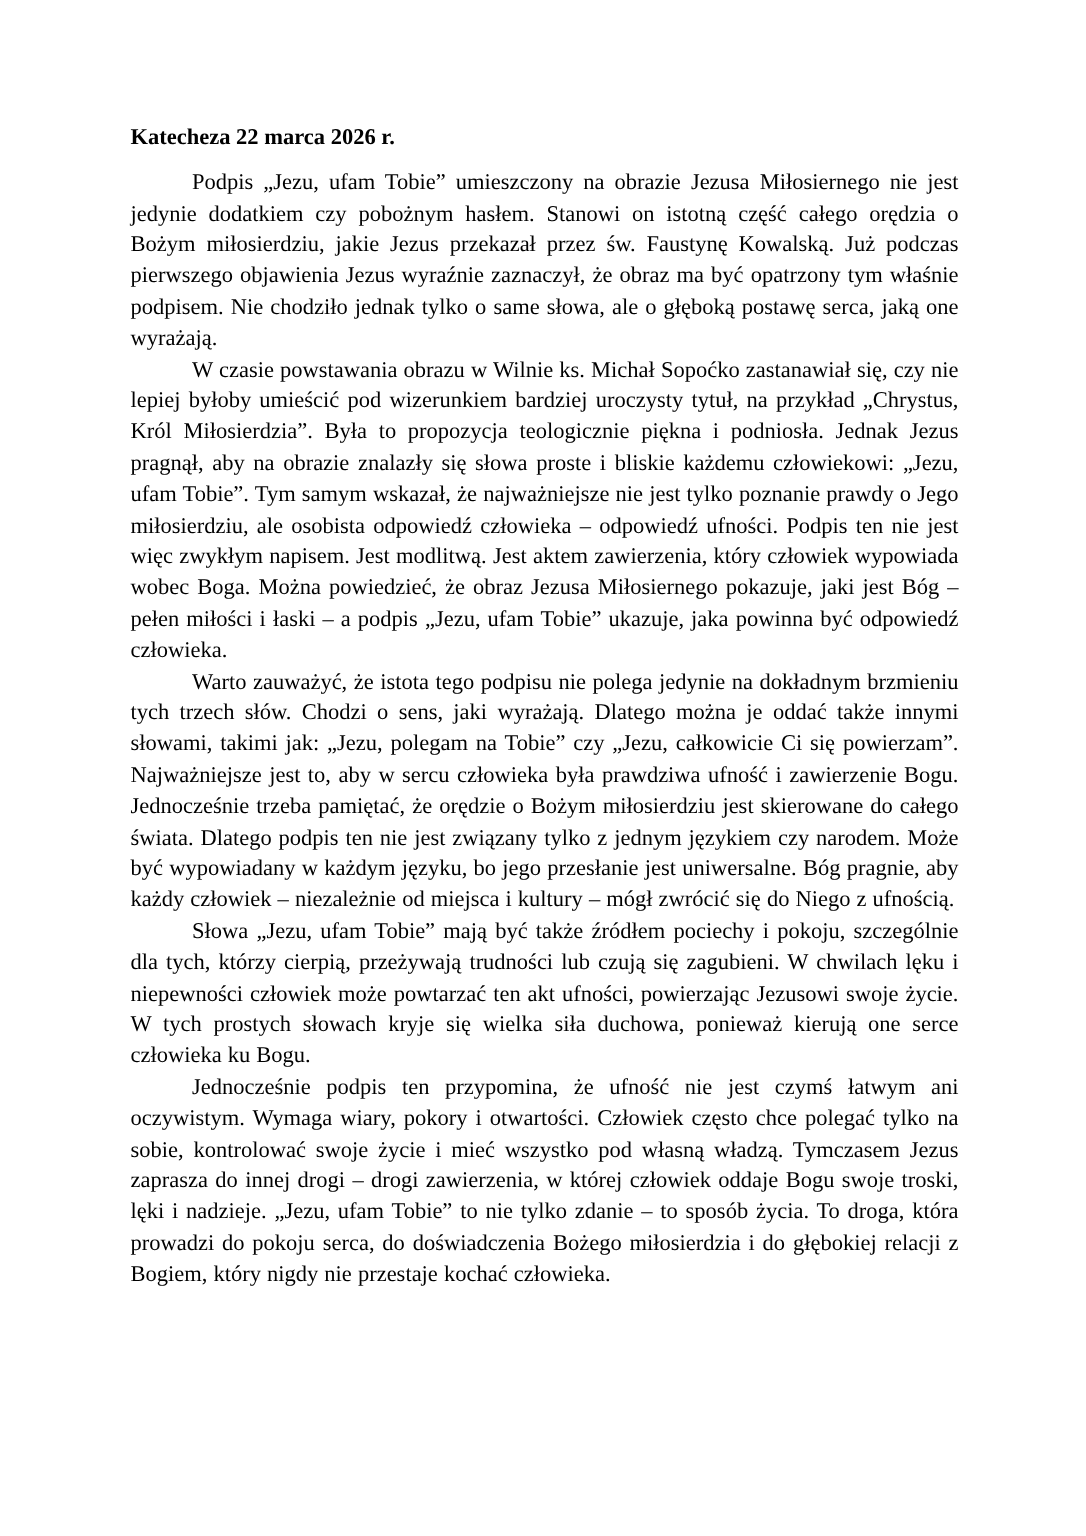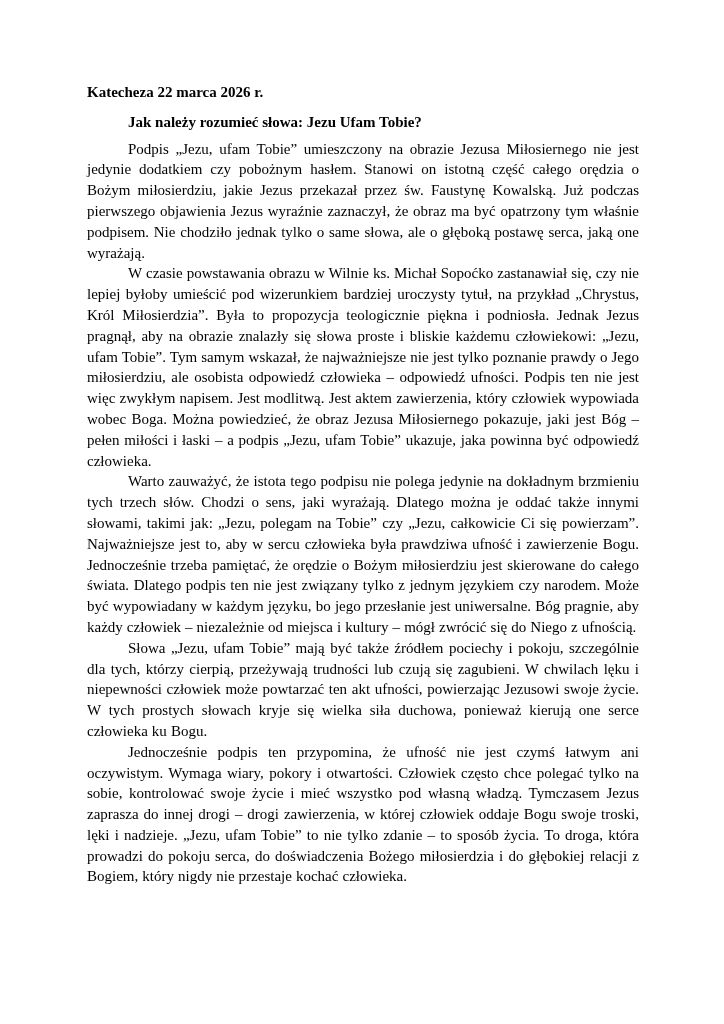--- a/index.html
+++ b/index.html
@@ -35,21 +35,20 @@
     text-indent: 41px;
     word-spacing: 0.02em;
   }
 </style>
 </head>
 <body>
 
 <div class="page">
   <div class="doc-title">Katecheza 22 marca 2026 r.</div>
 
-  <div class="doc-heading">Jak należy rozumieć słowa: Jezu Ufam Tobie?</div>
 
   <p class="body-para">Podpis „Jezu, ufam Tobie” umieszczony na obrazie Jezusa Miłosiernego nie jest jedynie dodatkiem czy pobożnym hasłem. Stanowi on istotną część całego orędzia o Bożym miłosierdziu, jakie Jezus przekazał przez św. Faustynę Kowalską. Już podczas pierwszego objawienia Jezus wyraźnie zaznaczył, że obraz ma być opatrzony tym właśnie podpisem. Nie chodziło jednak tylko o same słowa, ale o głęboką postawę serca, jaką one wyrażają.</p>
 
   <p class="body-para">W czasie powstawania obrazu w Wilnie ks. Michał Sopoćko zastanawiał się, czy nie lepiej byłoby umieścić pod wizerunkiem bardziej uroczysty tytuł, na przykład „Chrystus, Król Miłosierdzia”. Była to propozycja teologicznie piękna i podniosła. Jednak Jezus pragnął, aby na obrazie znalazły się słowa proste i bliskie każdemu człowiekowi: „Jezu, ufam Tobie”. Tym samym wskazał, że najważniejsze nie jest tylko poznanie prawdy o Jego miłosierdziu, ale osobista odpowiedź człowieka – odpowiedź ufności. Podpis ten nie jest więc zwykłym napisem. Jest modlitwą. Jest aktem zawierzenia, który człowiek wypowiada wobec Boga. Można powiedzieć, że obraz Jezusa Miłosiernego pokazuje, jaki jest Bóg – pełen miłości i łaski – a podpis „Jezu, ufam Tobie” ukazuje, jaka powinna być odpowiedź człowieka.</p>
 
   <p class="body-para">Warto zauważyć, że istota tego podpisu nie polega jedynie na dokładnym brzmieniu tych trzech słów. Chodzi o sens, jaki wyrażają. Dlatego można je oddać także innymi słowami, takimi jak: „Jezu, polegam na Tobie” czy „Jezu, całkowicie Ci się powierzam”. Najważniejsze jest to, aby w sercu człowieka była prawdziwa ufność i zawierzenie Bogu. Jednocześnie trzeba pamiętać, że orędzie o Bożym miłosierdziu jest skierowane do całego świata. Dlatego podpis ten nie jest związany tylko z jednym językiem czy narodem. Może być wypowiadany w każdym języku, bo jego przesłanie jest uniwersalne. Bóg pragnie, aby każdy człowiek – niezależnie od miejsca i kultury – mógł zwrócić się do Niego z ufnością.</p>
 
   <p class="body-para">Słowa „Jezu, ufam Tobie” mają być także źródłem pociechy i pokoju, szczególnie dla tych, którzy cierpią, przeżywają trudności lub czują się zagubieni. W chwilach lęku i niepewności człowiek może powtarzać ten akt ufności, powierzając Jezusowi swoje życie. W tych prostych słowach kryje się wielka siła duchowa, ponieważ kierują one serce człowieka ku Bogu.</p>
 
   <p class="body-para">Jednocześnie podpis ten przypomina, że ufność nie jest czymś łatwym ani oczywistym. Wymaga wiary, pokory i otwartości. Człowiek często chce polegać tylko na sobie, kontrolować swoje życie i mieć wszystko pod własną władzą. Tymczasem Jezus zaprasza do innej drogi – drogi zawierzenia, w której człowiek oddaje Bogu swoje troski, lęki i nadzieje. „Jezu, ufam Tobie” to nie tylko zdanie – to sposób życia. To droga, która prowadzi do pokoju serca, do doświadczenia Bożego miłosierdzia i do głębokiej relacji z Bogiem, który nigdy nie przestaje kochać człowieka.</p>

